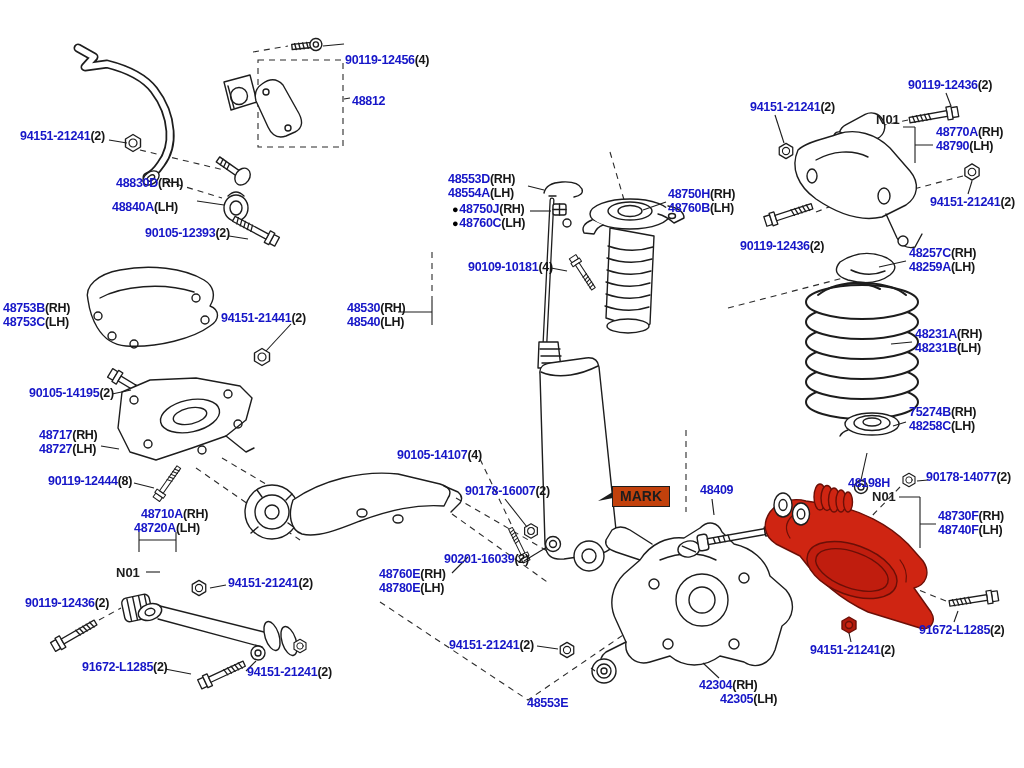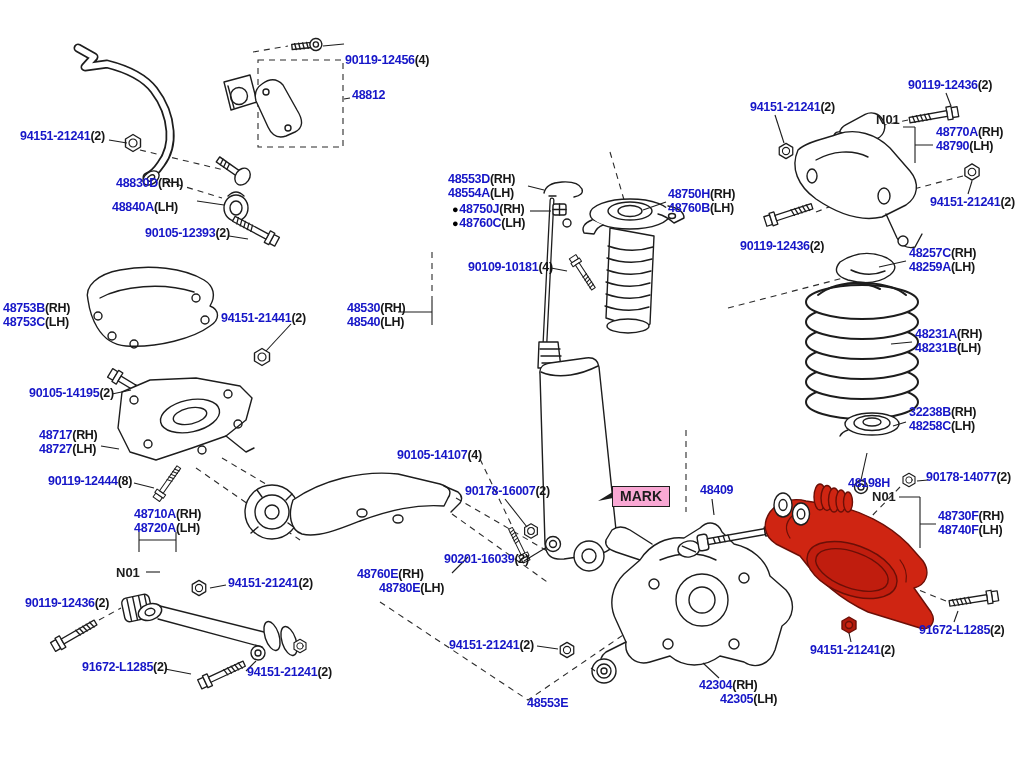--- a/index.html
+++ b/index.html
@@ -4,21 +4,21 @@
 <style>
   html,body{margin:0;padding:0;background:#fff;}
   #stage{position:relative;width:1024px;height:768px;background:#ffffff;overflow:hidden;
          font-family:"Liberation Sans",sans-serif;}
   #art{position:absolute;left:0;top:0;}
   .plabel{position:absolute;font-weight:bold;font-size:12.5px;line-height:13px;
           letter-spacing:-0.3px;color:#1616c8;white-space:nowrap;cursor:pointer;}
   .plabel .sfx{color:#161616;}
   .plabel .dot{color:#000;margin-right:1px;font-size:11px;}
   .nlabel{position:absolute;font-weight:bold;font-size:13px;color:#1d1d1d;white-space:nowrap;}
-  .markbox{position:absolute;left:612px;top:486px;border:1.8px solid #1d1d1d;background:#f9a8d4;
+  .markbox{position:absolute;left:612px;top:486px;border:1.8px solid #1d1d1d;background:#c2410c;
            font-weight:bold;font-size:14px;color:#1d1d1d;padding:1px 7px 2px 7px;}
 </style>
 </head>
 <body>
 
 <div id="stage">
 
 <svg id="art" width="1024" height="768" viewBox="0 0 1024 768">
   <defs>
     <g id="nut">
@@ -327,21 +327,21 @@
     <path d="M954,622 L958,611"></path>
     <path d="M899,497 H920 M920,497 V548 M920,524 H936"></path>
     <path d="M928,480 L917,481"></path>
   </g>
 
   <path d="M598,501 L616,490 L613,498 Z" fill="#1d1d1d" stroke="none"></path>
 </svg>
 
   <div>
       <div class="plabel" style="left: 345px; top: 30px; margin-top: 24px;"><span class="num">90119-12456</span><span class="sfx">(4)</span></div>
-      <div class="plabel" style="left: 352px; top: 89px;"><span class="num">48812</span></div>
+      <div class="plabel" style="left: 352px; top: 95px;"><span class="num">48812</span></div>
       <div class="plabel" style="left: 20px; top: 130px;"><span class="num">94151-21241</span><span class="sfx">(2)</span></div>
       <div class="plabel" style="left: 116px; top: 177px;"><span class="num">48830D</span><span class="sfx">(RH)</span></div>
       <div class="plabel" style="left: 112px; top: 201px;"><span class="num">48840A</span><span class="sfx">(LH)</span></div>
       <div class="plabel" style="left: 145px; top: 227px;"><span class="num">90105-12393</span><span class="sfx">(2)</span></div>
       <div class="plabel" style="left: 448px; top: 173px;"><span class="num">48553D</span><span class="sfx">(RH)</span></div>
       <div class="plabel" style="left: 448px; top: 187px;"><span class="num">48554A</span><span class="sfx">(LH)</span></div>
       <div class="plabel" style="left: 452px; top: 203px;"><span class="dot">●</span><span class="num">48750J</span><span class="sfx">(RH)</span></div>
       <div class="plabel" style="left: 452px; top: 217px;"><span class="dot">●</span><span class="num">48760C</span><span class="sfx">(LH)</span></div>
       <div class="plabel" style="left: 668px; top: 188px;"><span class="num">48750H</span><span class="sfx">(RH)</span></div>
       <div class="plabel" style="left: 668px; top: 202px;"><span class="num">48760B</span><span class="sfx">(LH)</span></div>
@@ -349,42 +349,42 @@
       <div class="plabel" style="left: 908px; top: 79px;"><span class="num">90119-12436</span><span class="sfx">(2)</span></div>
       <div class="plabel" style="left: 750px; top: 101px;"><span class="num">94151-21241</span><span class="sfx">(2)</span></div>
       <div class="plabel" style="left: 936px; top: 126px;"><span class="num">48770A</span><span class="sfx">(RH)</span></div>
       <div class="plabel" style="left: 936px; top: 140px;"><span class="num">48790</span><span class="sfx">(LH)</span></div>
       <div class="plabel" style="left: 930px; top: 196px;"><span class="num">94151-21241</span><span class="sfx">(2)</span></div>
       <div class="plabel" style="left: 740px; top: 240px;"><span class="num">90119-12436</span><span class="sfx">(2)</span></div>
       <div class="plabel" style="left: 909px; top: 247px;"><span class="num">48257C</span><span class="sfx">(RH)</span></div>
       <div class="plabel" style="left: 909px; top: 261px;"><span class="num">48259A</span><span class="sfx">(LH)</span></div>
       <div class="plabel" style="left: 915px; top: 328px;"><span class="num">48231A</span><span class="sfx">(RH)</span></div>
       <div class="plabel" style="left: 915px; top: 342px;"><span class="num">48231B</span><span class="sfx">(LH)</span></div>
-      <div class="plabel" style="left: 909px; top: 406px;"><span class="num">32238B</span><span class="sfx">(RH)</span></div>
+      <div class="plabel" style="left: 909px; top: 406px;"><span class="num">75274B</span><span class="sfx">(RH)</span></div>
       <div class="plabel" style="left: 909px; top: 420px;"><span class="num">48258C</span><span class="sfx">(LH)</span></div>
       <div class="plabel" style="left: 848px; top: 441px; margin-top: 36px;"><span class="num">48198H</span></div>
       <div class="plabel" style="left: 347px; top: 302px;"><span class="num">48530</span><span class="sfx">(RH)</span></div>
       <div class="plabel" style="left: 347px; top: 316px;"><span class="num">48540</span><span class="sfx">(LH)</span></div>
       <div class="plabel" style="left: 3px; top: 302px;"><span class="num">48753B</span><span class="sfx">(RH)</span></div>
       <div class="plabel" style="left: 3px; top: 316px;"><span class="num">48753C</span><span class="sfx">(LH)</span></div>
       <div class="plabel" style="left: 221px; top: 312px;"><span class="num">94151-21441</span><span class="sfx">(2)</span></div>
       <div class="plabel" style="left: 29px; top: 387px;"><span class="num">90105-14195</span><span class="sfx">(2)</span></div>
       <div class="plabel" style="left: 39px; top: 429px;"><span class="num">48717</span><span class="sfx">(RH)</span></div>
       <div class="plabel" style="left: 39px; top: 443px;"><span class="num">48727</span><span class="sfx">(LH)</span></div>
       <div class="plabel" style="left: 48px; top: 475px;"><span class="num">90119-12444</span><span class="sfx">(8)</span></div>
-      <div class="plabel" style="left: 134px; top: 508px;"><span class="num">48710A</span><span class="sfx">(RH)</span></div>
+      <div class="plabel" style="left: 141px; top: 508px;"><span class="num">48710A</span><span class="sfx">(RH)</span></div>
       <div class="plabel" style="left: 134px; top: 522px;"><span class="num">48720A</span><span class="sfx">(LH)</span></div>
       <div class="plabel" style="left: 25px; top: 597px;"><span class="num">90119-12436</span><span class="sfx">(2)</span></div>
       <div class="plabel" style="left: 228px; top: 577px;"><span class="num">94151-21241</span><span class="sfx">(2)</span></div>
       <div class="plabel" style="left: 82px; top: 661px;"><span class="num">91672-L1285</span><span class="sfx">(2)</span></div>
       <div class="plabel" style="left: 247px; top: 666px;"><span class="num">94151-21241</span><span class="sfx">(2)</span></div>
       <div class="plabel" style="left: 397px; top: 449px;"><span class="num">90105-14107</span><span class="sfx">(4)</span></div>
       <div class="plabel" style="left: 465px; top: 485px;"><span class="num">90178-16007</span><span class="sfx">(2)</span></div>
       <div class="plabel" style="left: 444px; top: 553px;"><span class="num">90201-16039</span><span class="sfx">(2)</span></div>
-      <div class="plabel" style="left: 357px; top: 568px;"><span class="num">48760E</span><span class="sfx">(RH)</span></div>
+      <div class="plabel" style="left: 379px; top: 568px;"><span class="num">48760E</span><span class="sfx">(RH)</span></div>
       <div class="plabel" style="left: 379px; top: 582px;"><span class="num">48780E</span><span class="sfx">(LH)</span></div>
       <div class="plabel" style="left: 700px; top: 484px;"><span class="num">48409</span></div>
       <div class="plabel" style="left: 449px; top: 639px;"><span class="num">94151-21241</span><span class="sfx">(2)</span></div>
       <div class="plabel" style="left: 527px; top: 661px; margin-top: 36px;"><span class="num">48553E</span></div>
       <div class="plabel" style="left: 699px; top: 679px;"><span class="num">42304</span><span class="sfx">(RH)</span></div>
       <div class="plabel" style="left: 720px; top: 693px;"><span class="num">42305</span><span class="sfx">(LH)</span></div>
       <div class="plabel" style="left: 810px; top: 644px;"><span class="num">94151-21241</span><span class="sfx">(2)</span></div>
       <div class="plabel" style="left: 919px; top: 624px;"><span class="num">91672-L1285</span><span class="sfx">(2)</span></div>
       <div class="plabel" style="left: 938px; top: 510px;"><span class="num">48730F</span><span class="sfx">(RH)</span></div>
       <div class="plabel" style="left: 938px; top: 524px;"><span class="num">48740F</span><span class="sfx">(LH)</span></div>

